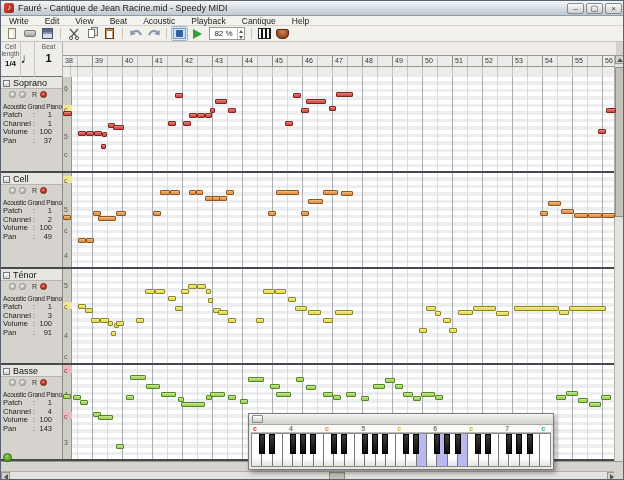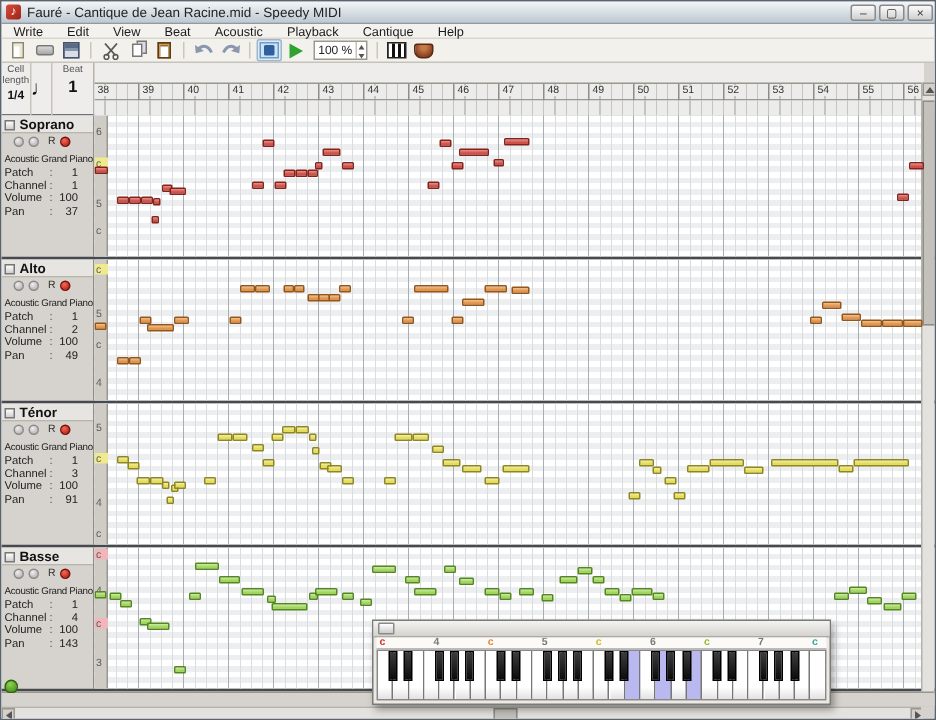--- a/index.html
+++ b/index.html
@@ -60,21 +60,21 @@
   .ruler-row.r2{top:11px;}
   .measure{position:absolute;top:0;height:11px;width:30px;border-right:1px solid #8f8d88;}
   .measure span{position:absolute;left:2px;top:1px;font-size:7px;color:#333;background:#ececea;padding-right:2px;}
   .corner{position:absolute;right:0;top:0;width:9px;height:35px;background:#d6d3ce;}
   
   .tracks{position:absolute;left:0;top:76px;width:624px;height:394px;background:#d6d3ce;}
   .track{position:relative;width:624px;height:96px;border-bottom:2px solid #46494e;}
   .t-header{position:absolute;left:0;top:0;bottom:0;width:62px;background:#d6d3ce;border-right:1px solid #8f8d88;overflow:hidden;}
   .t-title{height:12px;display:flex;align-items:center;gap:3px;padding:1px 2px 0 2px;background:#e7e5e1;border-bottom:1px solid #b9b6ae;}
   .t-check{width:7px;height:7px;border:1px solid #777;background:linear-gradient(#fff,#cfcfcf);flex:0 0 auto;}
-  .t-name{font-size:9px;font-weight:bold;color:#111;white-space:nowrap;}
+  .t-name{font-size:9px;font-weight:normal;color:#111;white-space:nowrap;}
   .t-controls{height:11px;display:flex;align-items:center;gap:3px;padding-left:8px;}
   .led{width:7px;height:7px;border-radius:50%;border:1px solid #8a8a8a;background:radial-gradient(circle at 35% 30%,#eee,#aaa);}
   .rlab{font-size:7px;color:#333;margin-left:3px;}
   .rdot{width:7px;height:7px;border-radius:50%;background:radial-gradient(circle at 35% 30%,#f26a5a,#b01808);border:1px solid #7c0f05;}
   .t-inst{font-size:6.5px;letter-spacing:-0.2px;color:#222;padding:3px 0 1px 2px;white-space:nowrap;}
   .t-row{display:flex;font-size:7.5px;color:#222;line-height:8.5px;padding:0 2px 0 2px;}
   .t-row .pl{width:28px;}
   .t-row .pc{width:6px;text-align:center;color:#555;}
   .t-row .pv{flex:1;text-align:right;padding-right:8px;}
   .t-grid{position:absolute;left:62px;top:0;bottom:0;width:553px;overflow:hidden;
@@ -182,21 +182,21 @@
     <div class="tb-sep"></div>
     <div class="tb-btn framed">
         <div class="i-stop">
           <i></i>
         </div>
       </div>
     <div class="tb-btn">
         <div class="i-play"></div>
       </div>
     <div class="spinner">
-      <span class="val">100 %</span>
+      <span class="val">82 %</span>
       <span class="spin-arrows">
         <b class="spin-up"></b>
         <b class="spin-down"></b>
       </span>
     </div>
     <div class="tb-sep"></div>
     <div class="tb-btn">
         <div class="i-piano"></div>
       </div>
     <div class="tb-btn">
@@ -350,21 +350,21 @@
           <div class="note" style="left: 266px; top: 29px; width: 7px; background: linear-gradient(rgb(232, 145, 137), rgb(207, 80, 72) 65%); border-color: rgb(132, 34, 28);"></div>
           <div class="note" style="left: 273px; top: 15px; width: 17px; background: linear-gradient(rgb(232, 145, 137), rgb(207, 80, 72) 65%); border-color: rgb(132, 34, 28);"></div>
           <div class="note" style="left: 543px; top: 31px; width: 10px; background: linear-gradient(rgb(232, 145, 137), rgb(207, 80, 72) 65%); border-color: rgb(132, 34, 28);"></div>
           <div class="note" style="left: 535px; top: 52px; width: 8px; background: linear-gradient(rgb(232, 145, 137), rgb(207, 80, 72) 65%); border-color: rgb(132, 34, 28);"></div>
         </div>
       </div>
       <div class="track">
         <div class="t-header">
           <div class="t-title">
             <div class="t-check"></div>
-            <span class="t-name">Alto</span>
+            <span class="t-name">Cell</span>
           </div>
           <div class="t-controls">
             <div class="led"></div>
             <div class="led"></div>
             <span class="rlab">R</span>
             <div class="rdot"></div>
           </div>
           <div class="t-inst">Acoustic Grand Piano</div>
           <div class="t-row">
             <span class="pl">Patch</span>

